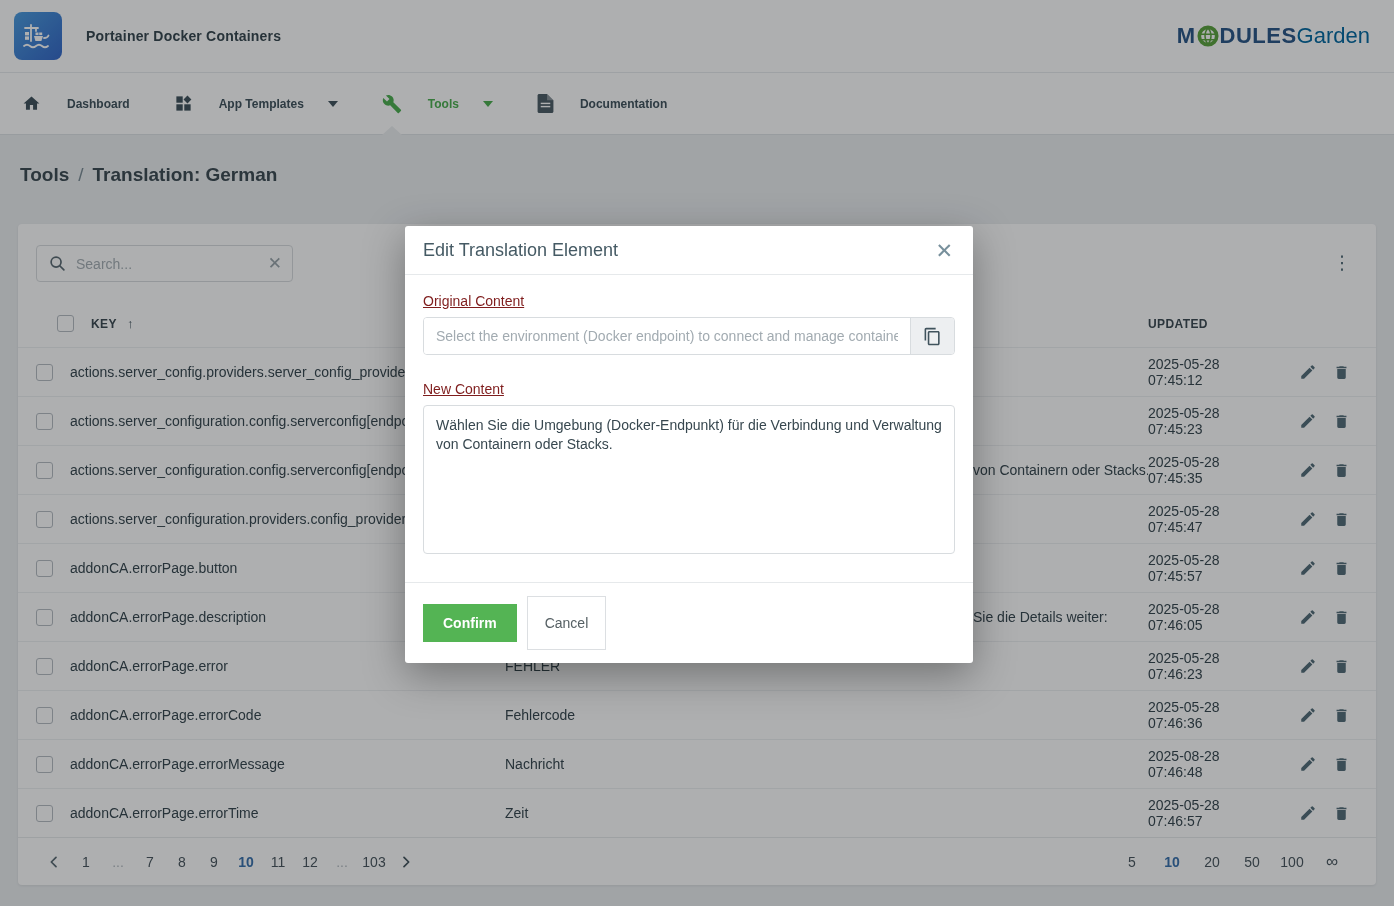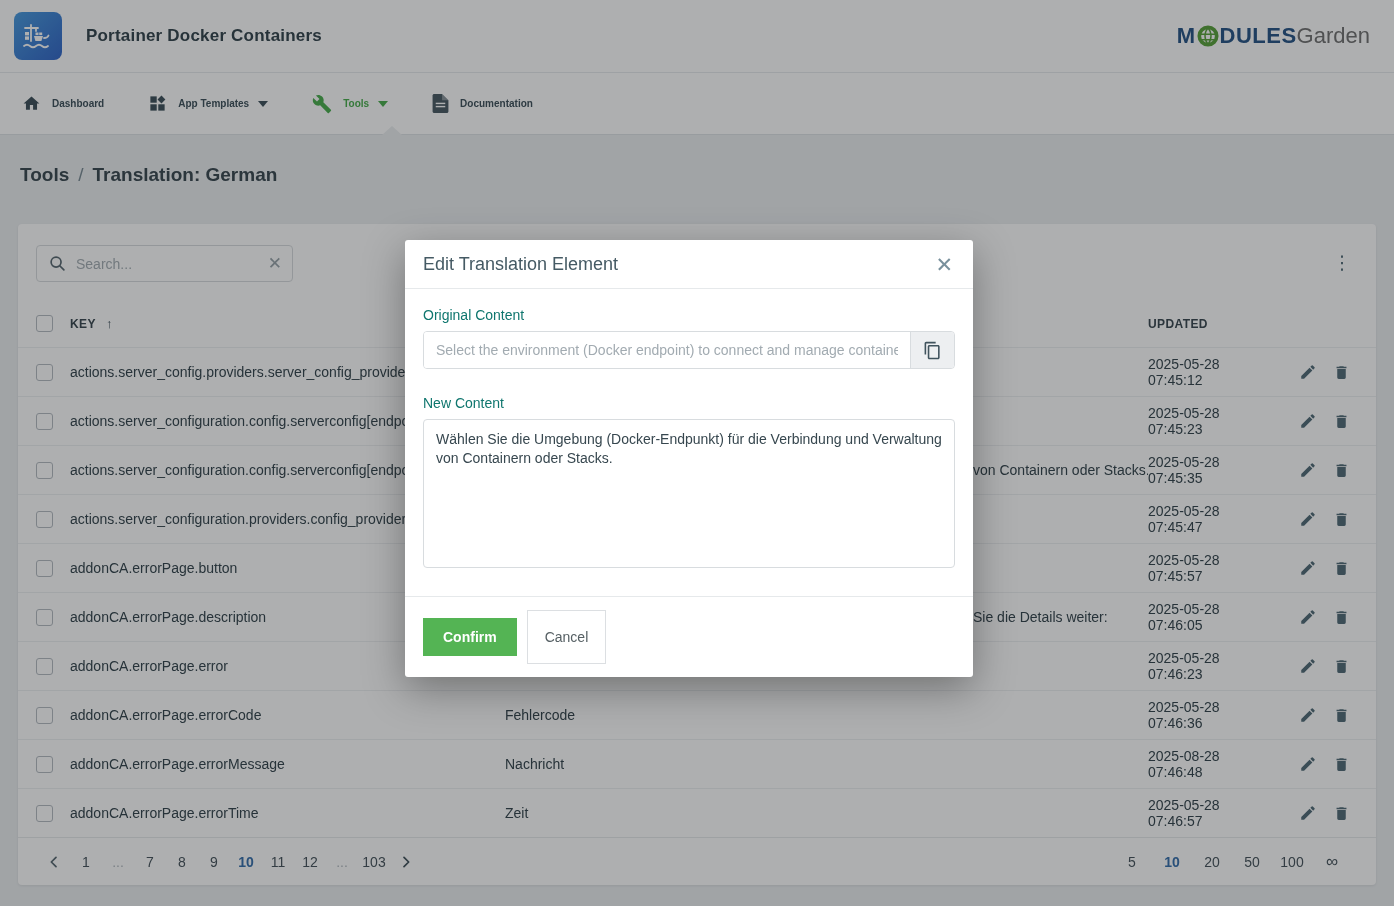--- a/index.html
+++ b/index.html
@@ -2,50 +2,50 @@
 <html><head>
 <meta charset="utf-8">
 <style>
   * { margin:0; padding:0; box-sizing:border-box; }
   html,body { width:1394px; height:906px; overflow:hidden; }
   body { font-family:"Liberation Sans", sans-serif; background:#eceff1; color:#37474f; position:relative; }
 
   
   .app-header { height:72px; background:#fff; display:flex; align-items:center; padding:0 24px 0 14px; }
   .logo-box { width:48px; height:48px; border-radius:8px; background:linear-gradient(135deg,#4b9cdf,#3568c8); display:flex; align-items:center; justify-content:center; }
-  .app-title { font-size:17px; font-weight:bold; color:#37474f; margin-left:24px; letter-spacing:.2px; }
+  .app-title { font-size:14px; font-weight:bold; color:#37474f; margin-left:24px; letter-spacing:.2px; }
   .brand { margin-left:auto; display:flex; align-items:center; font-size:22px; }
   .brand .mg-navy { color:#2a5788; font-weight:bold; letter-spacing:.5px; }
-  .brand .mg-green { color:#737373; font-weight:400; }
+  .brand .mg-green { color:#0369a1; font-weight:400; }
   .brand svg { margin:0 1px; }
 
   
   .nav-bar { height:63px; background:#fff; border-top:1px solid #e8ebed; border-bottom:1px solid #dfe3e6; display:flex; align-items:center; padding-left:22px; position:relative; }
-  .nav-item { display:flex; align-items:center; gap:11px; margin-right:44px; font-size:10px; font-weight:bold; color:#40535d; cursor:pointer; }
+  .nav-item { display:flex; align-items:center; gap:26px; margin-right:44px; font-size:12px; font-weight:bold; color:#40535d; cursor:pointer; }
   .nav-item .caret { margin-left:-2px; }
   .nav-item.active { color:#4caf50; }
   .nav-notch { position:absolute; bottom:-1px; left:382px; width:0; height:0; border-left:10px solid transparent; border-right:10px solid transparent; border-bottom:9px solid #eceff1; }
 
   
   .breadcrumb-wrap { padding:29px 0 26px 20px; }
   .breadcrumb { font-size:19px; font-weight:bold; color:#3d4b53; }
   .breadcrumb .sep { color:#7d8d96; font-weight:400; padding:0 9px; }
 
   
   .card { margin:12px 18px; background:#fff; border-radius:4px; box-shadow:0 1px 3px rgba(0,0,0,.08); }
   .toolbar { display:flex; align-items:center; padding:21px 24px 18px 18px; }
   .search-box { width:257px; height:37px; border:1px solid #d9dcdf; border-radius:4px; display:flex; align-items:center; padding:0 10px 0 12px; background:#fff; }
   .search-box input { border:none; outline:none; flex:1; font-size:14px; margin-left:10px; color:#37474f; font-family:"Liberation Sans",sans-serif; }
   .search-box input::placeholder { color:#a6afb5; }
   .search-clear { color:#9aa5ab; font-size:17px; cursor:pointer; line-height:1; }
   .kebab { margin-left:auto; color:#546e7a; font-size:19px; letter-spacing:0; cursor:pointer; line-height:.45; text-align:center; width:20px; }
 
   
   .thead, .trow { display:flex; align-items:center; }
-  .thead { height:47px; font-size:12px; font-weight:bold; color:#3c4a52; letter-spacing:.4px; }
+  .thead { height:47px; font-size:12px; font-weight:bold; color:#3c4a52; letter-spacing:.4px;padding-left:21px; }
   .trow { height:49px; border-top:1px solid #eef0f2; font-size:14px; color:#37474f; }
   .col-check { width:52px; padding-left:18px; display:flex; align-items:center; }
   .checkbox { width:17px; height:17px; border:1px solid #b6bdc2; border-radius:3px; background:#fff; cursor:pointer; }
   .col-key { width:435px; white-space:nowrap; overflow:hidden; display:flex; align-items:center; gap:10px; }
   .col-value { flex:1; white-space:nowrap; overflow:hidden; }
   .col-updated { width:128px; }
   .col-actions { width:100px; display:flex; align-items:center; justify-content:flex-end; gap:16px; padding-right:26px; }
   .icon-btn { background:none; border:none; cursor:pointer; padding:0; display:flex; align-items:center; }
   .sort-arrow { color:#45555e; font-size:13px; font-weight:bold; }
 
@@ -56,26 +56,26 @@
   .page.ellipsis { color:#b3bac0; cursor:default; }
   .page-arrow { cursor:pointer; display:flex; align-items:center; margin-right:8px; }
   .page-arrow.next { margin:0 0 0 8px; }
   .sizes { margin-left:auto; display:flex; align-items:center; }
   .size { min-width:40px; text-align:center; cursor:pointer; color:#49565e; }
   .size.current { color:#3a72ae; font-weight:bold; }
   .size.infinity { font-size:17px; }
 
   
   .overlay { position:fixed; inset:0; background:rgba(10,12,14,.33); z-index:50; }
-  .modal { position:fixed; left:405px; top:240px; width:568px; background:#fff; border-radius:3px; box-shadow:0 12px 40px rgba(0,0,0,.35); z-index:60; }
+  .modal { position:fixed; left:405px; top:226px; width:568px; background:#fff; border-radius:3px; box-shadow:0 12px 40px rgba(0,0,0,.35); z-index:60; }
   .modal-header { display:flex; align-items:center; padding:14px 20px 13px 18px; border-bottom:1px solid #e6e9eb; }
   .modal-title { font-size:18px; color:#455a64; }
   .modal-close { margin-left:auto; background:none; border:none; font-size:21px; color:#78909c; cursor:pointer; line-height:1; }
   .modal-body { padding:18px 18px 24px 18px; }
-  .field-label { font-size:14px; color:#0f766e; margin-bottom:8px; }
+  .field-label { font-size:14px; color:#7f1d1d; margin-bottom:8px;text-decoration:underline; }
   .input-group { display:flex; height:38px; border:1px solid #d8dcdf; border-radius:4px; overflow:hidden; margin-bottom:26px; }
   .input-group input { flex:1; border:none; outline:none; padding:0 12px; font-size:14px; color:#a2abb1; font-family:"Liberation Sans",sans-serif; white-space:nowrap; overflow:hidden; }
   .copy-seg { width:44px; background:#edeff1; border-left:1px solid #d8dcdf; display:flex; align-items:center; justify-content:center; cursor:pointer; border-radius:0 3px 3px 0; }
   .modal textarea { width:100%; height:149px; border:1px solid #d8dcdf; border-radius:4px; resize:none; padding:10px 12px; font-size:14px; color:#37474f; line-height:1.35; outline:none; font-family:"Liberation Sans",sans-serif; }
   .modal-footer { border-top:1px solid #e6e9eb; padding:13px 18px; display:flex; align-items:center; gap:10px; }
   .btn { font-size:14px; border-radius:0; cursor:pointer; font-family:"Liberation Sans",sans-serif; }
   .btn-confirm { background:#54b454; border:1px solid #54b454; color:#fff; font-weight:bold; padding:10px 19px; }
   .btn-cancel { background:#fff; border:1px solid #dcdfe2; color:#566064; padding:18px 17px; }
 </style>
 </head>

